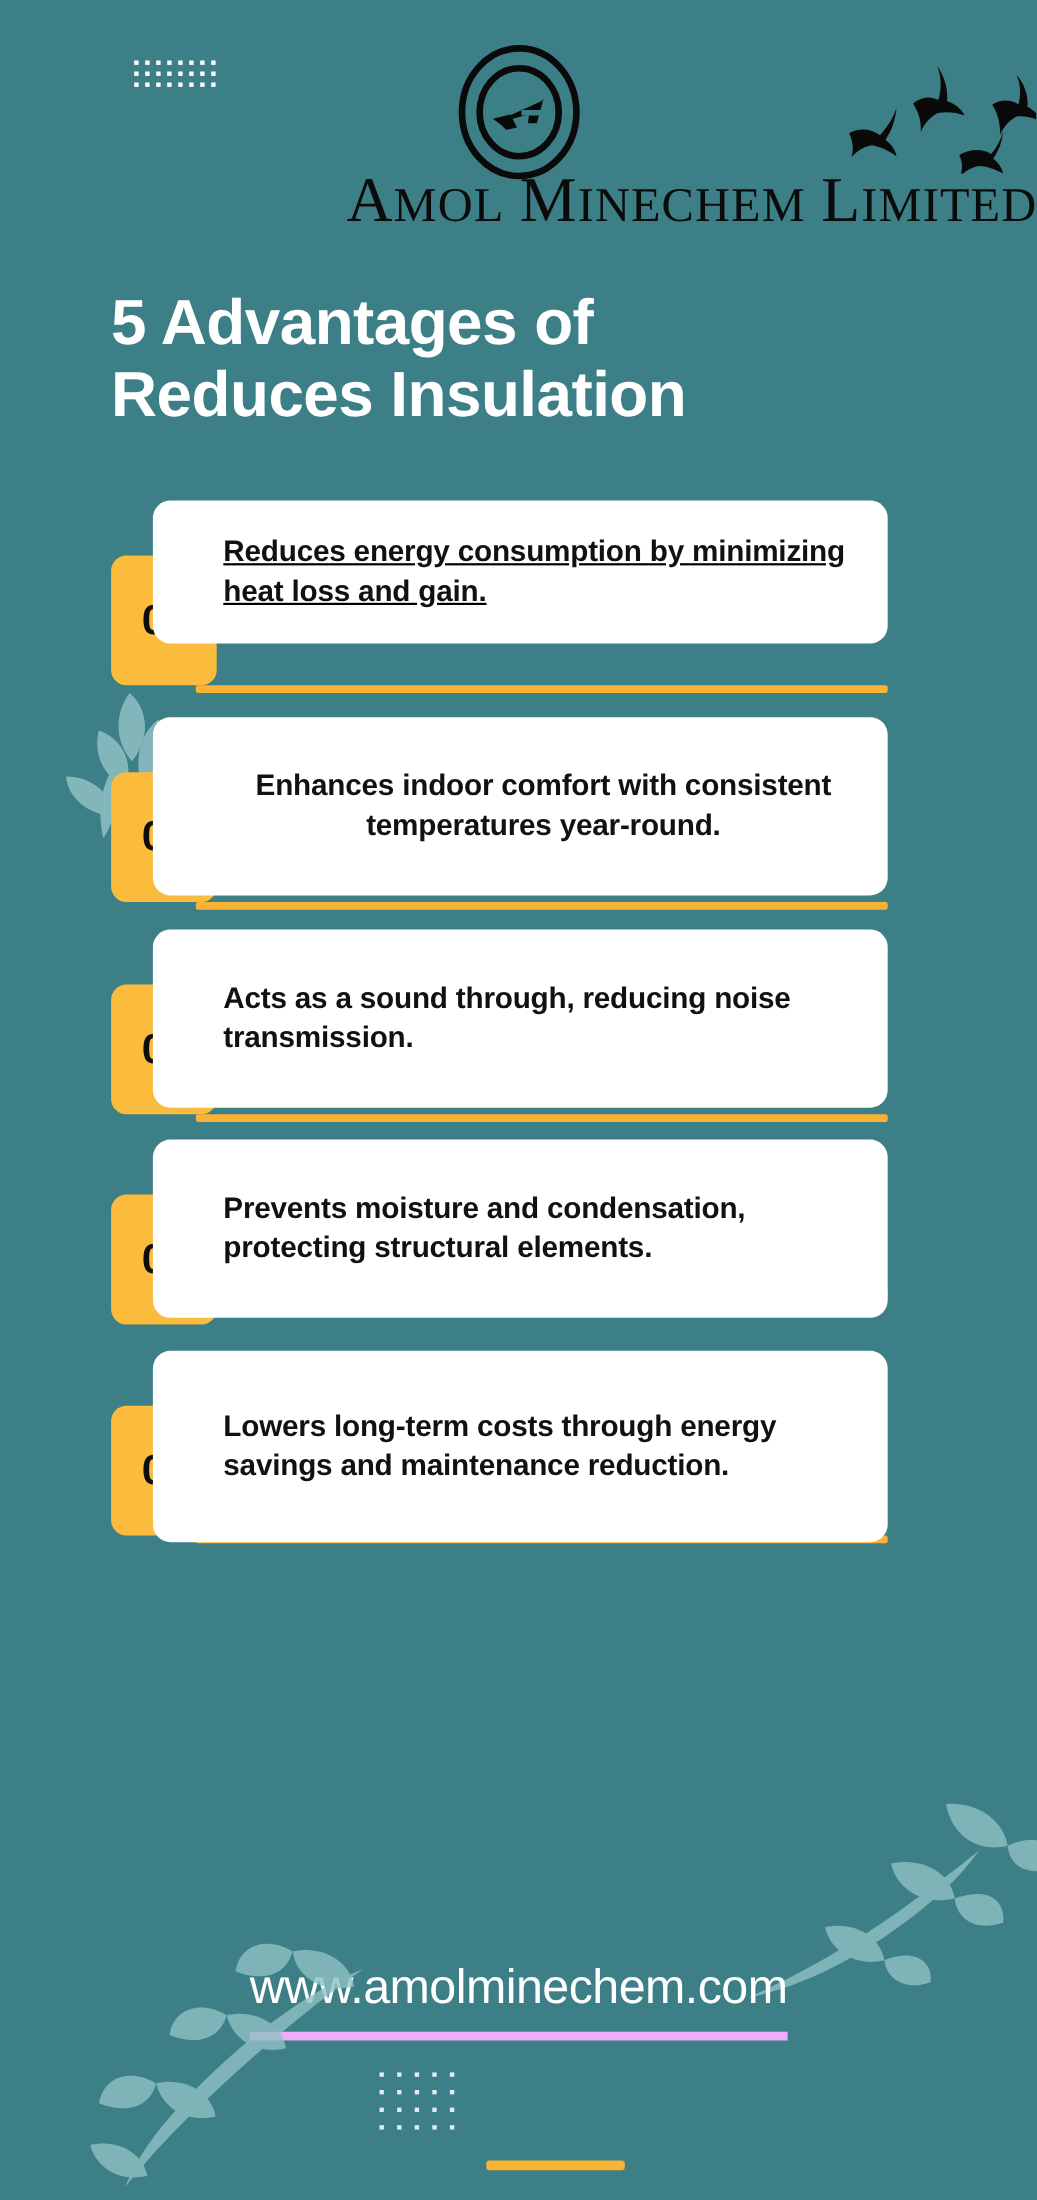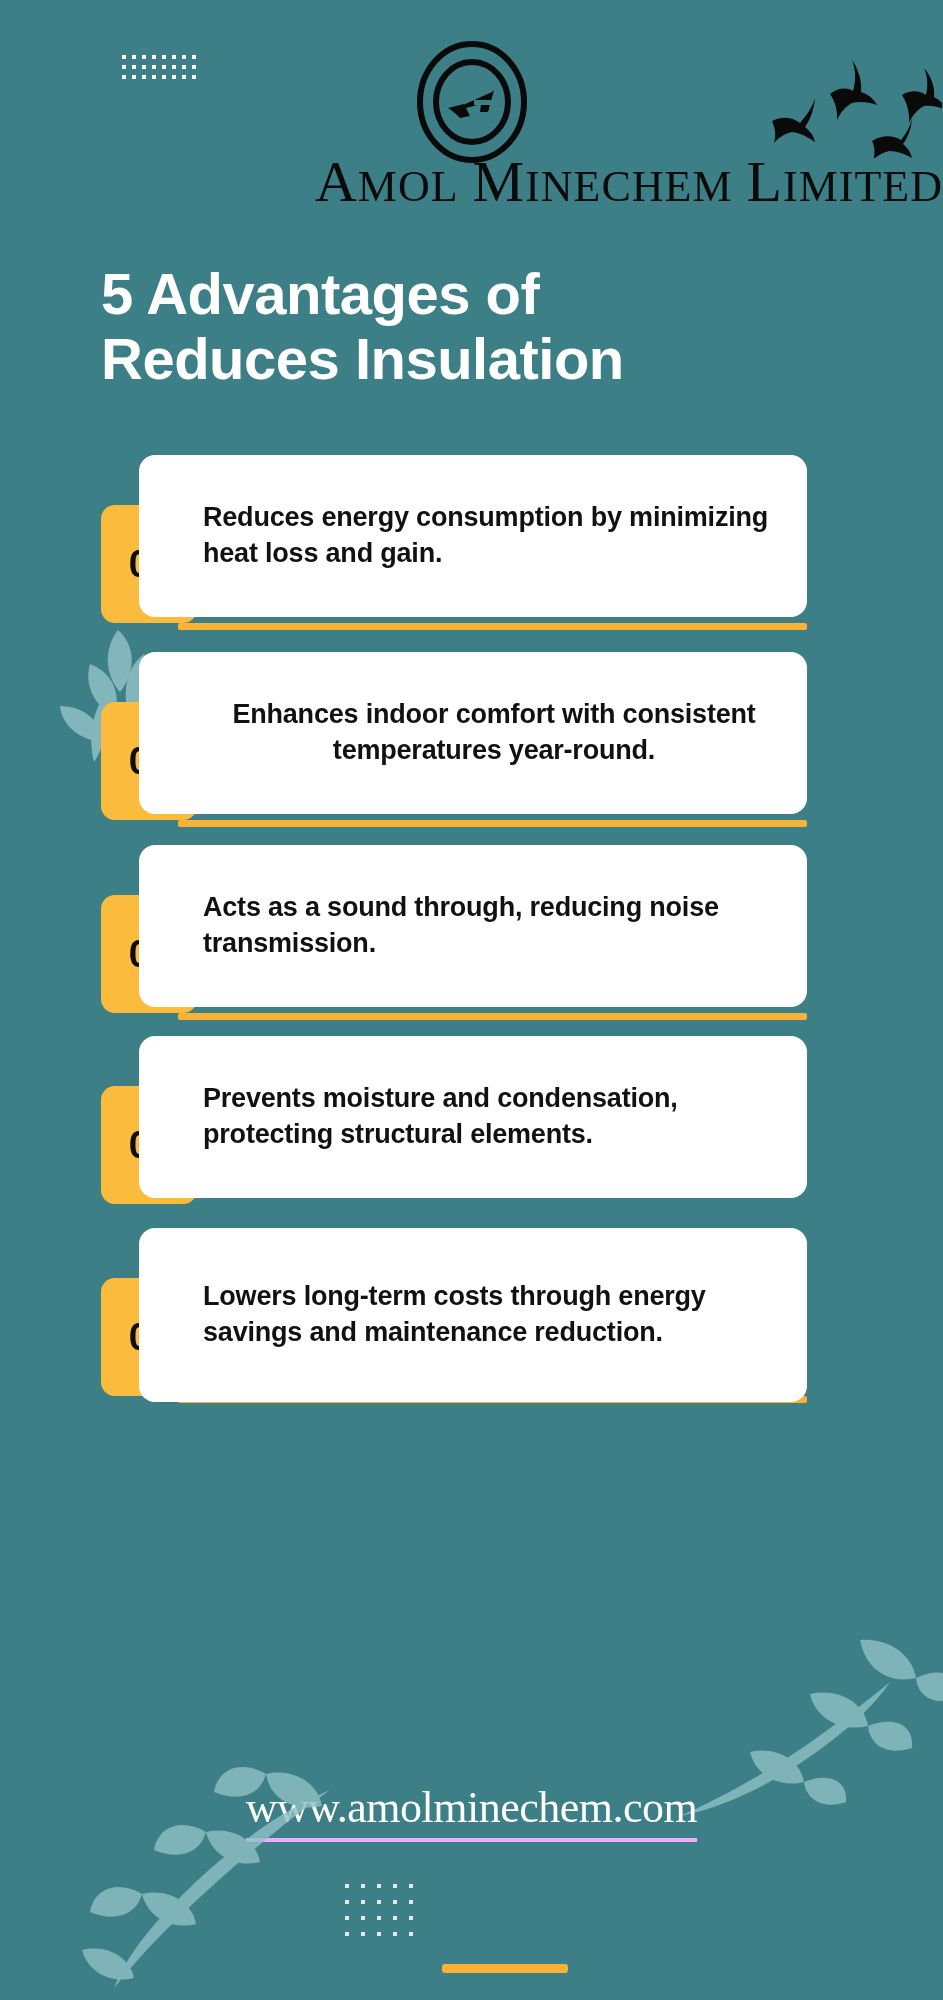--- a/index.html
+++ b/index.html
@@ -71,21 +71,21 @@
     color:#111111; font-weight:700; font-size:27px; line-height:1.32;
     padding:18px 22px 18px 64px; letter-spacing:-0.2px;
   }
 
   
   #site-url {
     position:absolute; left:0; top:1782px; width:943px; text-align:center;
     color:#ffffff; font-size:44px; font-weight:400; letter-spacing:-0.5px;
     font-family:"Liberation Sans", sans-serif;
   }
-  #site-url u { text-decoration:none; border-bottom:4px solid #f0abfc; padding-bottom:6px;font-family:Liberation Serif, serif; }
+  #site-url u { text-decoration:none; border-bottom:8px solid #f0abfc; padding-bottom:16px; }
   #bottom-accent {
     position:absolute; left:442px; top:1964px; width:126px; height:9px;
     background:#f9b233; border-radius:3px;
   }
 </style>
 </head>
 <body>
 
 <div class="stage">
 
@@ -154,21 +154,21 @@
         <path d="M64 76 C70 100, 66 124, 54 142 C48 118, 52 94, 64 76 Z"></path>
       </g>
     </svg>
   </div>
 
   <div class="card-wrap" style="top:455px;height:175px;">
     <div class="card-shadow-bar"></div>
     <div class="card-badge" style="top:50px;height:118px;">
       <span>01</span>
     </div>
-    <div class="card-panel" style="height:162px;">
+    <div class="card-panel" style="height:130px;text-decoration:underline;">
       <div class="card-text">Reduces energy consumption by minimizing heat loss and gain.</div>
     </div>
   </div>
 
   <div class="card-wrap" style="top:652px;height:175px;text-align:center;">
     <div class="card-shadow-bar"></div>
     <div class="card-badge" style="top:50px;height:118px;">
       <span>02</span>
     </div>
     <div class="card-panel" style="height:162px;">

